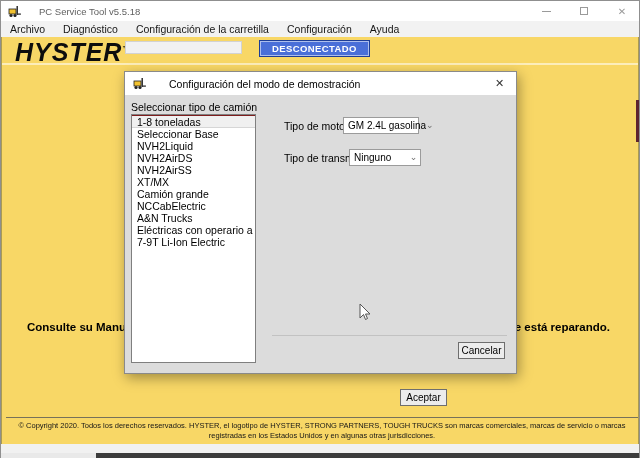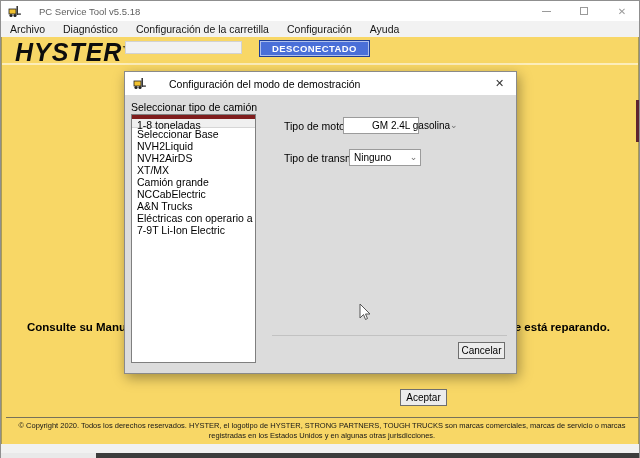--- a/index.html
+++ b/index.html
@@ -51,27 +51,27 @@
   .dialog { position:absolute; left:123px; top:70px; width:393px; height:303px; background:#dcdcdc; border:1px solid #8a8a8a; box-shadow:2px 4px 12px rgba(0,0,0,0.35); }
   .dlg-titlebar { position:absolute; left:0; top:0; width:100%; height:23px; background:#ffffff; display:flex; align-items:center; }
   .dlg-icon { width:13px; height:13px; margin-left:8px; }
   .dlg-title { font-size:10.5px; color:#000; margin-left:23px; }
   .dlg-close { position:absolute; right:9px; top:4px; width:15px; height:15px; font-size:11px; color:#333; display:flex; align-items:center; justify-content:center; }
 
   .dlg-body { position:absolute; left:0; top:23px; width:100%; height:280px; }
   .list-label { position:absolute; left:6px; top:6px; font-size:10.5px; color:#000; }
   .listbox { position:absolute; left:6px; top:19px; width:125px; height:249px; background:#ffffff; border:1px solid #7f7f7f; overflow:hidden; }
   .list-item { font-size:10.5px; color:#000; line-height:12px; height:12px; padding:0 5px; white-space:nowrap; }
-  .list-item.selected { background:#f0f0f0; border-top:4px solid #7f1d1d; border-bottom:1px solid #d6d6d6; height:13px; line-height:12px; }
+  .list-item.selected { background:#f0f0f0; border-top:1px solid #7f1d1d; border-bottom:1px solid #d6d6d6; height:13px; line-height:12px; }
 
   .field-label { position:absolute; left:159px; font-size:10.5px; color:#000; }
   .combo { position:absolute; background:#fff; border:1px solid #9b9b9b; height:17px; display:flex; align-items:center; }
   .combo-value { font-size:10px; color:#000; padding-left:4px; flex:1; white-space:nowrap; }
   .combo-arrow { width:13px; font-size:9px; color:#6f6f6f; text-align:center; line-height:15px; }
-  .combo-motor { left:218px; top:22px; width:76px;padding-left:24px; }
+  .combo-motor { left:218px; top:22px; width:76px; }
   .combo-trans { left:224px; top:54px; width:72px; }
   .fl-motor { top:25px; }
   .fl-trans { top:57px; }
 
   .dlg-sep { position:absolute; left:147px; top:240px; width:235px; height:1px; background:#c2c2c2; }
   .dlg-btn { position:absolute; top:247px; width:47px; height:17px; background:#ececec; border:1px solid #6e6e6e; font-size:10px; color:#000; display:flex; align-items:center; justify-content:center; }
   .btn-ok { left:275px;margin-top:47px; }
   .btn-cancel { left:333px; }
 
   .cursor { position:absolute; left:358px; top:302px; width:12px; height:19px; }
@@ -144,20 +144,21 @@
     </div>
 
     <div class="dlg-body">
       <div class="list-label">Seleccionar tipo de camión</div>
 
       <div class="listbox">
         <div class="list-item selected">1-8 toneladas</div>
         <div class="list-item">Seleccionar Base</div>
         <div class="list-item">NVH2Liquid</div>
         <div class="list-item">NVH2AirDS</div>
+        <div class="list-item">NVH2AirSS</div>
         <div class="list-item">XT/MX</div>
         <div class="list-item">Camión grande</div>
         <div class="list-item">NCCabElectric</div>
         <div class="list-item">A&amp;N Trucks</div>
         <div class="list-item">Eléctricas con operario a bordo</div>
         <div class="list-item">7-9T Li-Ion Electric</div>
       </div>
 
       <div class="field-label fl-motor">Tipo de motor</div>
       <div class="combo combo-motor">

